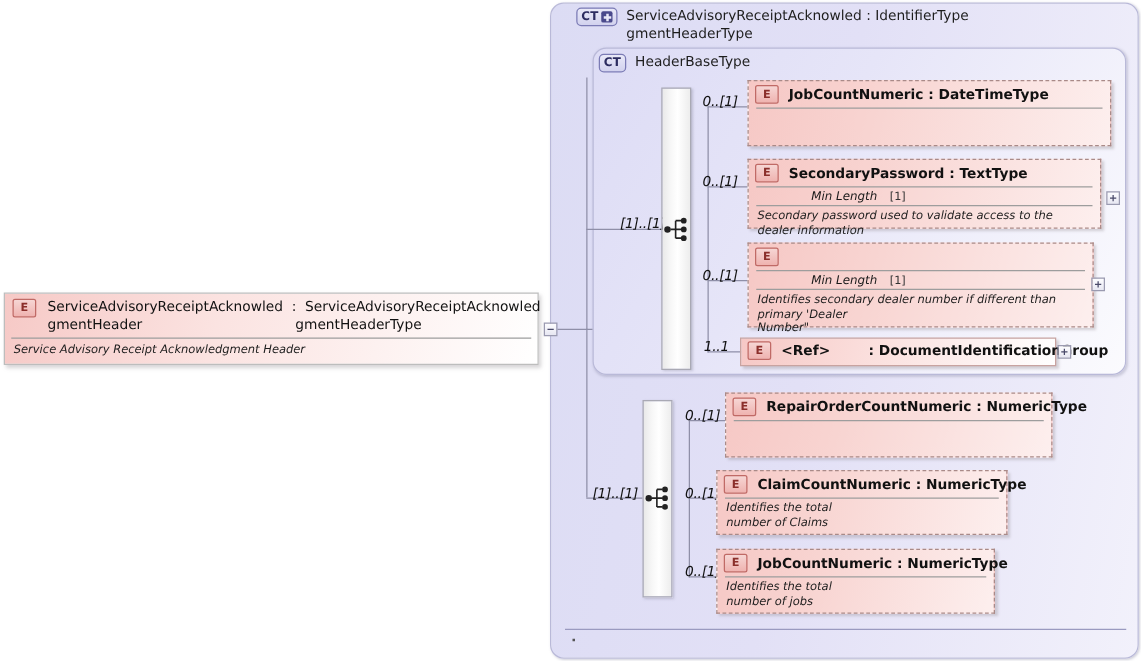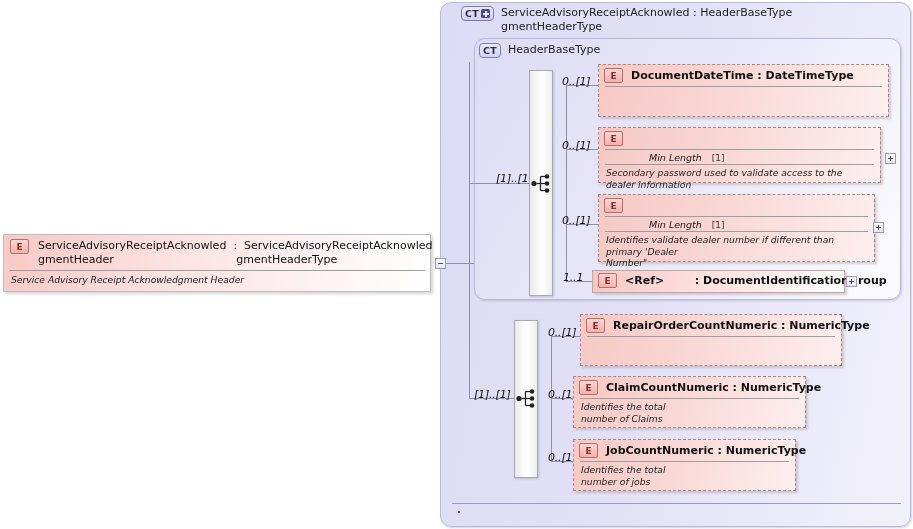--- a/index.html
+++ b/index.html
@@ -169,21 +169,21 @@
   <div class="abs ct-outer"></div>
 
   <div class="abs ct-outer-footer"></div>
   <div class="abs ct-footer-dot"></div>
 
   <div class="abs ct-title-row" style="left:461px; top:6px;">
     <span class="ct-badge">
       <span>CT</span>
         <span class="plusglyph"></span>
     </span>
-    <span class="ct-title-text"><span>ServiceAdvisoryReceiptAcknowled : HeaderBaseType</span><br><span>gmentHeaderType</span></span>
+    <span class="ct-title-text"><span>ServiceAdvisoryReceiptAcknowled : IdentifierType</span><br><span>gmentHeaderType</span></span>
   </div>
 
   <div class="abs ct-inner"></div>
 
   <div class="abs ct-title-row" style="left:479px; top:43px;">
     <span class="ct-badge">
       <span>CT</span>
     </span>
     <span class="ct-title-text">HeaderBaseType</span>
   </div>
@@ -231,28 +231,29 @@
   <div class="abs hline" style="left:566px; top:281px; width:27px;"></div>
 
   <div class="abs card" style="left:562px; top:75px;">0..[1]</div>
   <div class="abs card" style="left:562px; top:139px;">0..[1]</div>
   <div class="abs card" style="left:562px; top:214px;">0..[1]</div>
   <div class="abs card" style="left:563px; top:271px;">1..1</div>
 
   <div class="abs ebox dashed ebox-shadow" style="left:598px; top:64px; width:291px; height:53px;">
     <div class="ebox-head">
       <span class="e-badge">E</span>
-      <span class="e-name">DocumentDateTime : DateTimeType</span>
+      <span class="e-name">JobCountNumeric : DateTimeType</span>
     </div>
     <div class="e-divider"></div>
   </div>
 
   <div class="abs ebox dashed ebox-shadow" style="left:598px; top:127px; width:283px; height:56px;">
     <div class="ebox-head">
       <span class="e-badge">E</span>
+      <span class="e-name">SecondaryPassword : TextType</span>
     </div>
     <div class="e-divider"></div>
     <div class="e-facet">
       <span>Min Length</span>
       <span class="fv">[1]</span>
     </div>
     <div class="e-divider"></div>
     <div class="e-doc">Secondary password used to validate access to the dealer information</div>
   </div>
   <div class="tog plus" style="left:885px; top:153px;"></div>
@@ -260,21 +261,21 @@
   <div class="abs ebox dashed ebox-shadow" style="left:598px; top:194px; width:277px; height:68px;">
     <div class="ebox-head">
       <span class="e-badge">E</span>
     </div>
     <div class="e-divider"></div>
     <div class="e-facet">
       <span>Min Length</span>
       <span class="fv">[1]</span>
     </div>
     <div class="e-divider"></div>
-    <div class="e-doc">Identifies validate dealer number if different than primary 'Dealer
+    <div class="e-doc">Identifies secondary dealer number if different than primary 'Dealer
 Number"</div>
   </div>
   <div class="tog plus" style="left:873px; top:222px;"></div>
 
   <div class="abs ebox solidwhite ebox-shadow" style="left:592px; top:270px; width:253px; height:23px;">
     <div class="ebox-head" style="padding:2px 6px 2px 5px;">
       <span class="e-badge">E</span>
       <span class="e-name">&lt;Ref&gt;        : DocumentIdentificationGroup</span>
     </div>
   </div>

